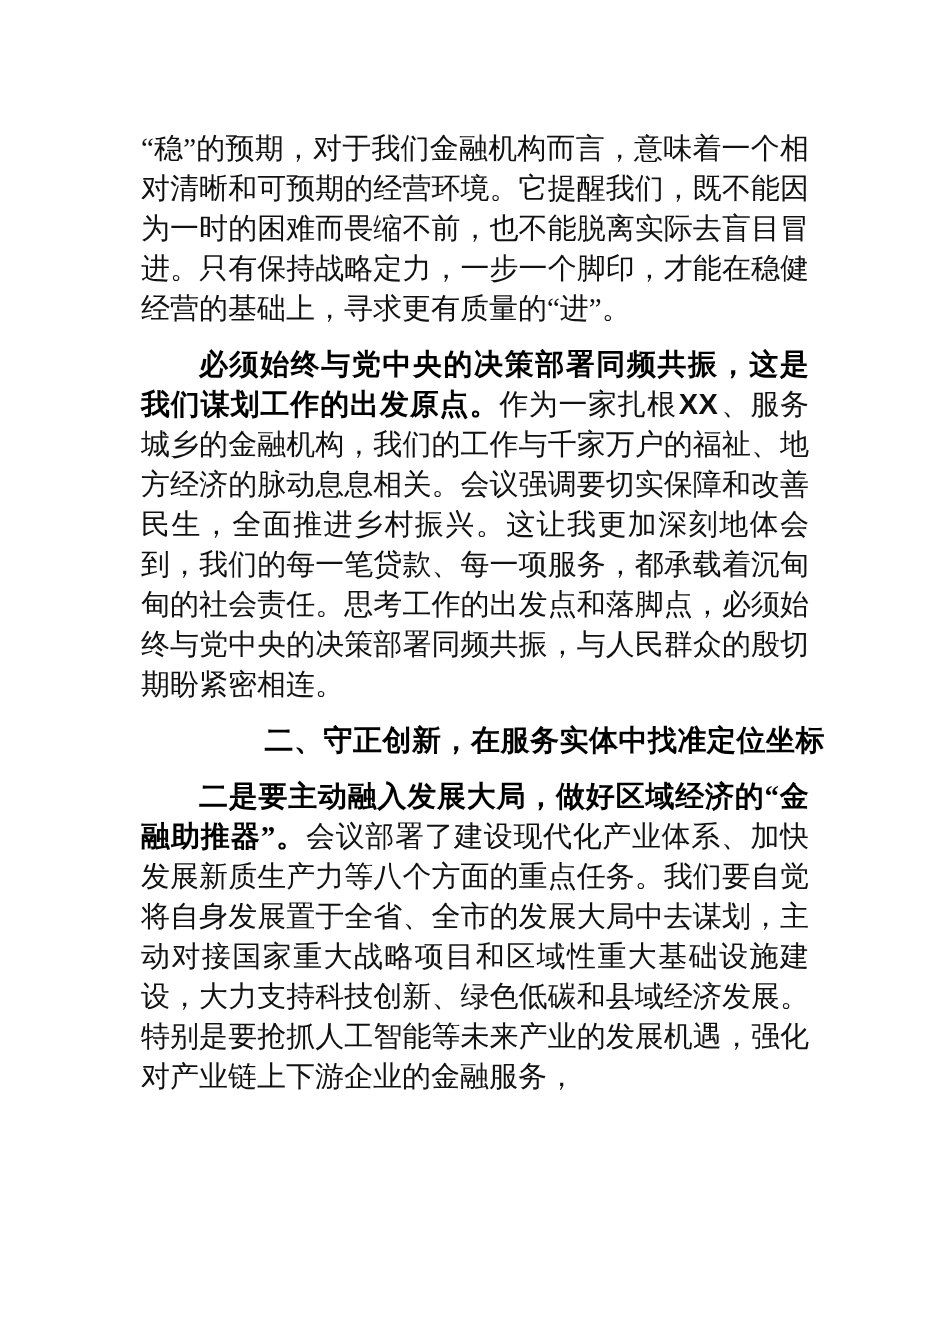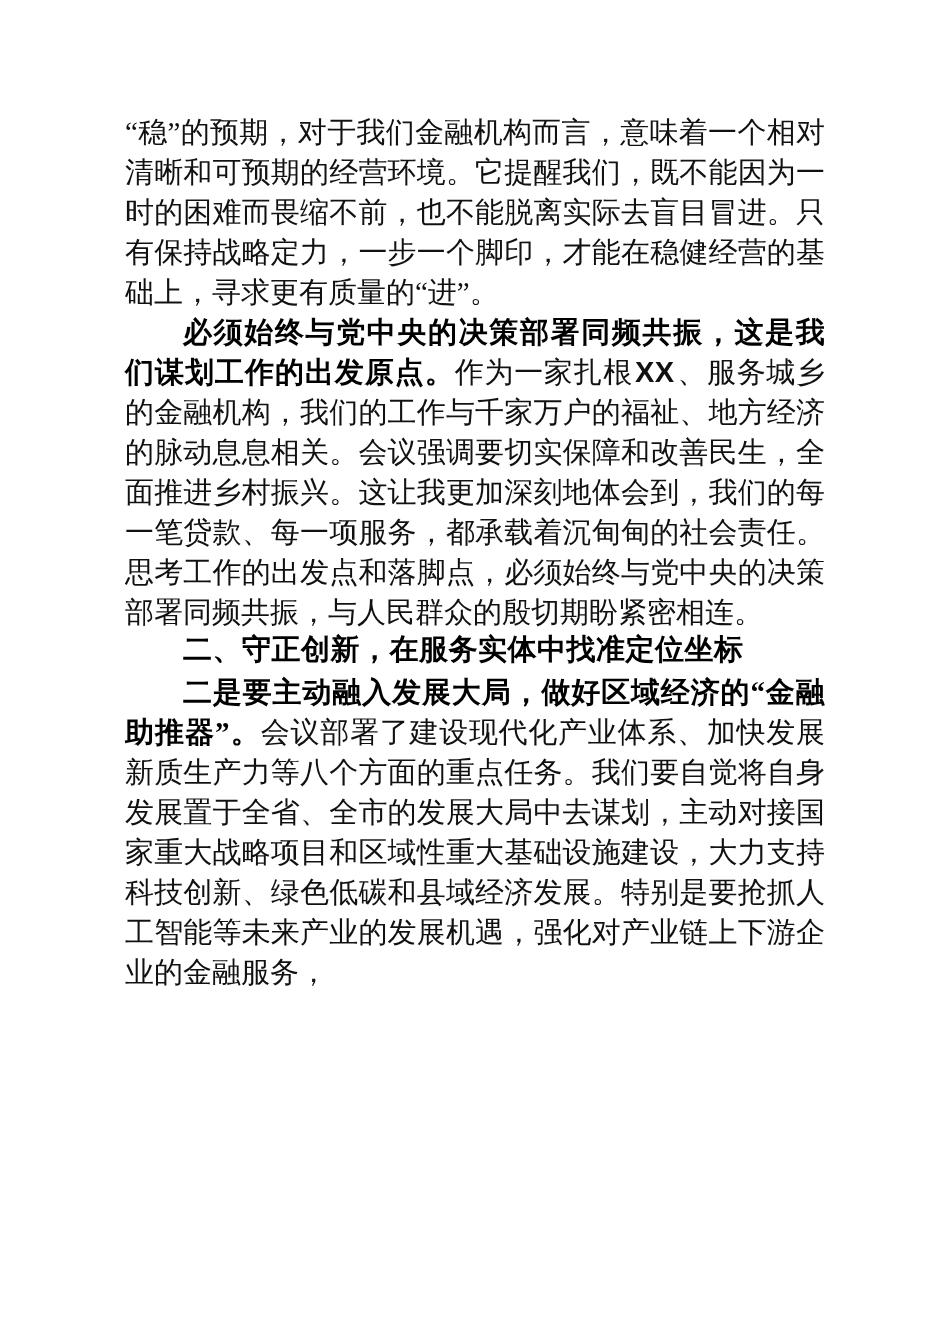--- a/index.html
+++ b/index.html
@@ -22,21 +22,21 @@
   }
   .text-column {
     position: absolute;
     left: 125px;
     top: 112px;
     width: 700px;
   }
 
   
   .para {
-    margin: 0;
+    margin: 16px;
     font-size: 29px;
     line-height: 40px;
     text-align: justify;
     text-justify: inter-character;
     letter-spacing: 0px;
     word-break: break-all;
     font-family: "Liberation Serif", "DejaVu Serif", serif;
     color: #111111;
   }
   .para.indent {
@@ -53,24 +53,25 @@
     letter-spacing: 0.3px;
   }
 
   
   .heading1 {
     margin: 0;
     font-size: 29px;
     line-height: 40px;
     font-weight: bold;
     text-indent: 58px;
-    font-family: Liberation Mono, monospace;
+    font-family: Liberation Serif, serif;
     letter-spacing: 0.5px;
     color: #000000;
     white-space: nowrap;
+    text-align: right;
   }
 
   
   .latin {
     font-family: Liberation Sans, sans-serif;
     font-weight: bold;
     letter-spacing: 0.5px;
     padding: 0 2px;
   }
 </style>

